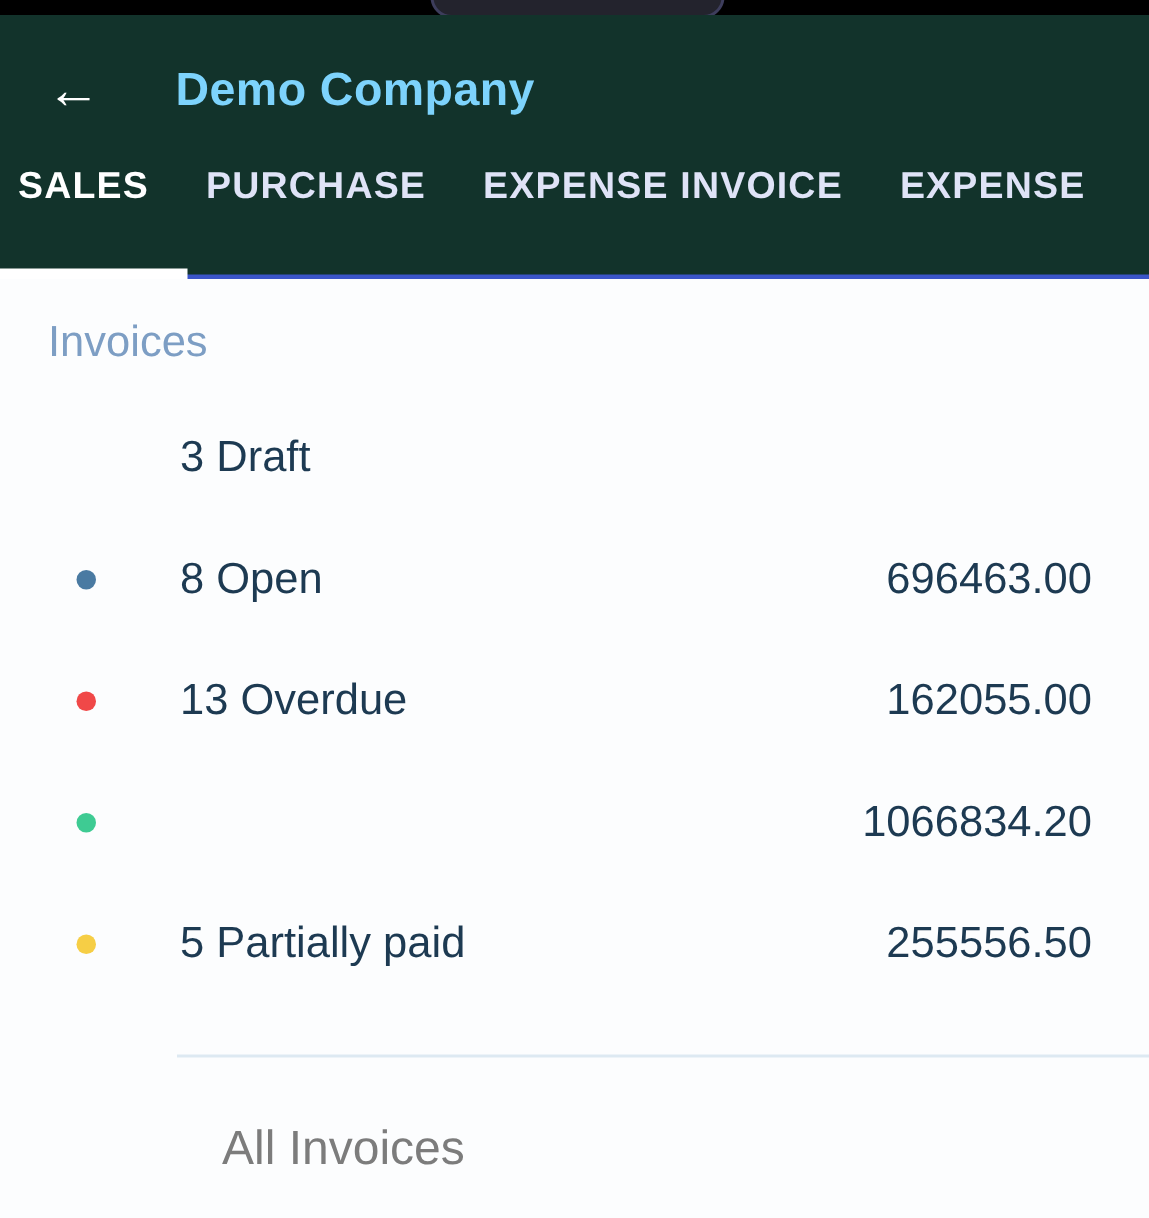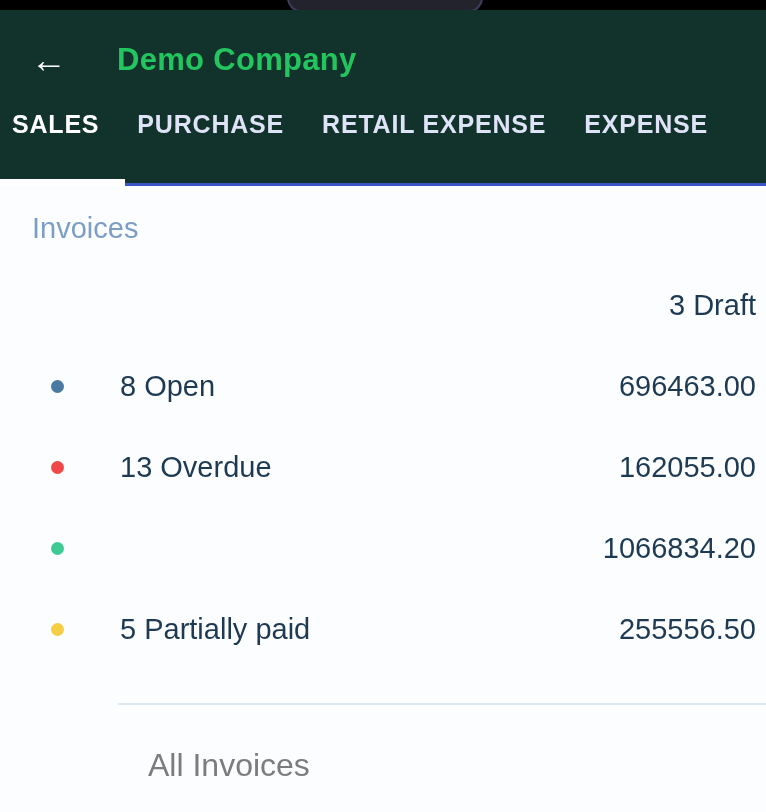--- a/index.html
+++ b/index.html
@@ -30,21 +30,21 @@
     position: relative;
     background: #12332b;
     border-bottom: 3px solid #3b55c9;
   }
   .header-top { height: 100px; display: flex; align-items: center; }
   .back-button {
     color: #ffffff; font-size: 36px; line-height: 1;
     margin-left: 31px; width: 44px; cursor: pointer; user-select: none;
   }
   .page-title {
-    margin: 0 0 0 42px; color: #22c55e;
+    margin: 0 0 0 42px; color: #7dd3fc;
     font-size: 31px; font-weight: bold; letter-spacing: 0.3px;
   }
   .tabs {
     display: flex; gap: 38px; align-items: flex-start;
     height: 73px; padding-left: 12px;
     overflow: hidden; white-space: nowrap;
   }
   .tab {
     color: #dfe3f7; font-weight: bold; font-size: 25px;
     letter-spacing: 0.8px; cursor: pointer; flex: none;
@@ -57,21 +57,21 @@
 
   
   .content { background: #fcfdfe; }
   .section-title {
     color: #7d9ec4; font-size: 29px;
     padding: 26px 0 0 32px;
   }
   .rows { margin-top: 20px; }
   .row {
     display: flex; align-items: center;
-    height: 81px; padding-right: 10px; cursor: pointer; justify-content: space-between;
+    height: 81px; padding-right: 38px; cursor: pointer;
   }
   .dot {
     width: 13px; height: 13px; border-radius: 50%;
     margin-left: 51px; flex: none;
   }
   .dot.hidden { visibility: hidden; }
   .row-label {
     margin-left: 56px; font-size: 29px; color: #1d3a52;
   }
   .row-amount {
@@ -97,21 +97,21 @@
   </div>
 
   <header class="app-header">
     <div class="header-top">
       <span class="back-button">←</span>
       <h1 class="page-title">Demo Company</h1>
     </div>
     <nav class="tabs">
         <span class="tab active">SALES</span>
         <span class="tab">PURCHASE</span>
-        <span class="tab">RETAIL EXPENSE</span>
+        <span class="tab">EXPENSE INVOICE</span>
         <span class="tab">EXPENSE</span>
       </nav>
     <div class="tab-indicator"></div>
   </header>
 
   <main class="content">
     <div class="section-title">Invoices</div>
     <div class="rows">
         <div class="row">
     <span class="dot hidden"></span>

